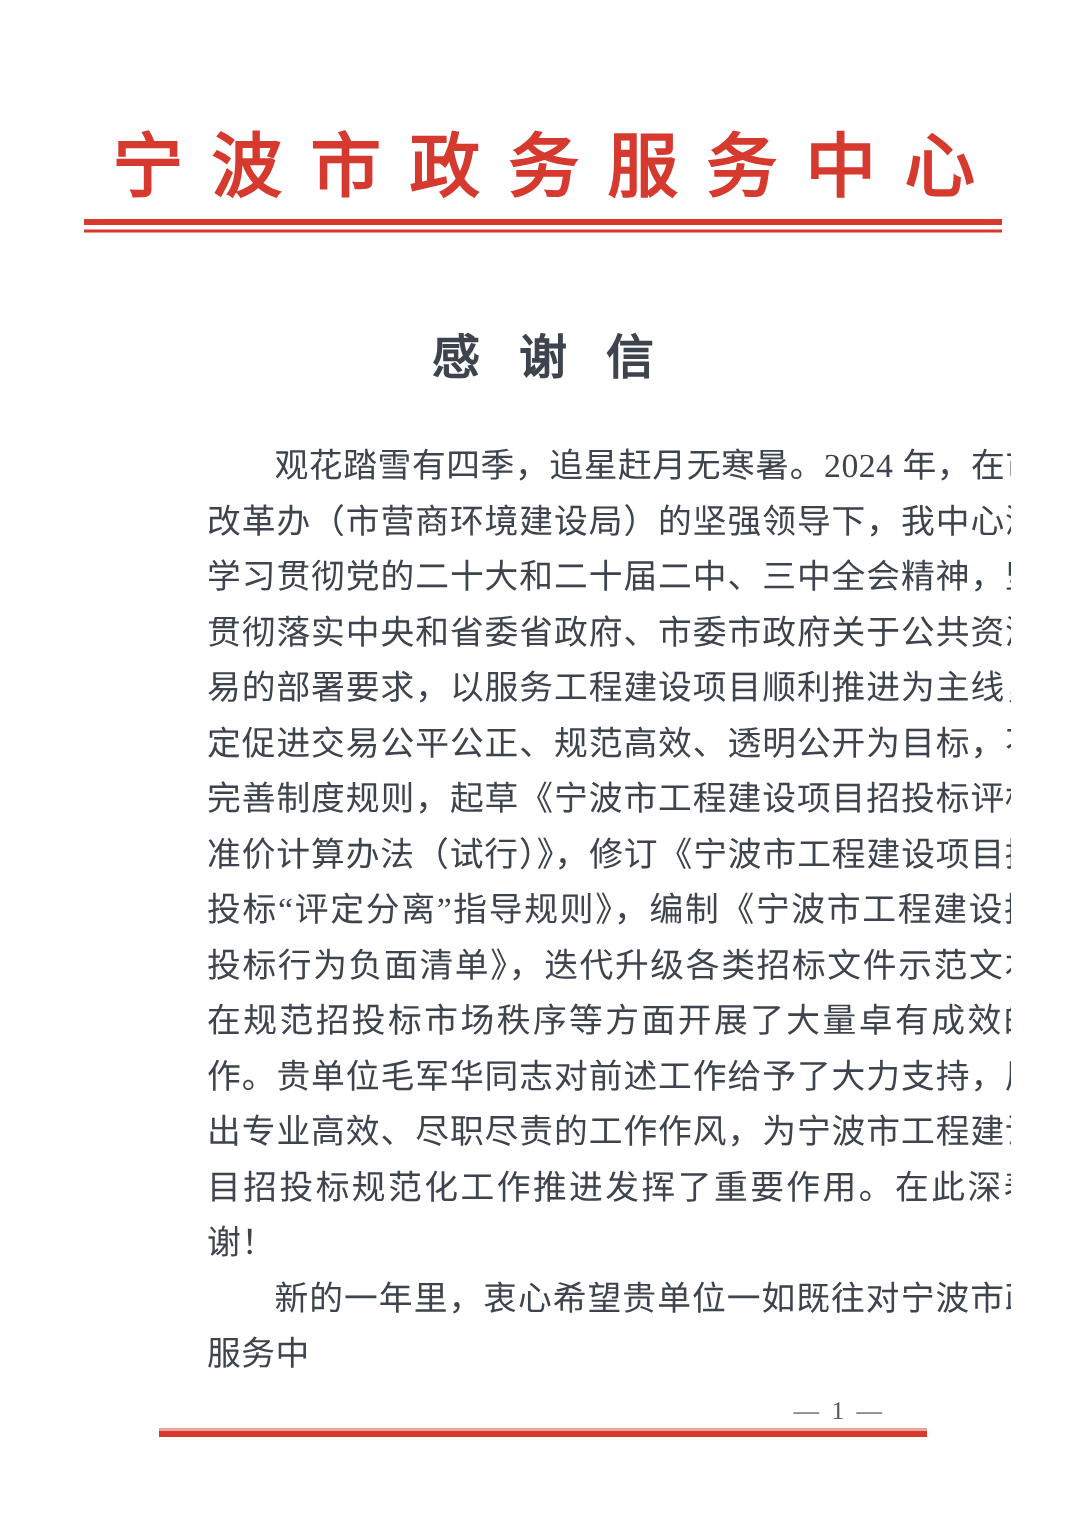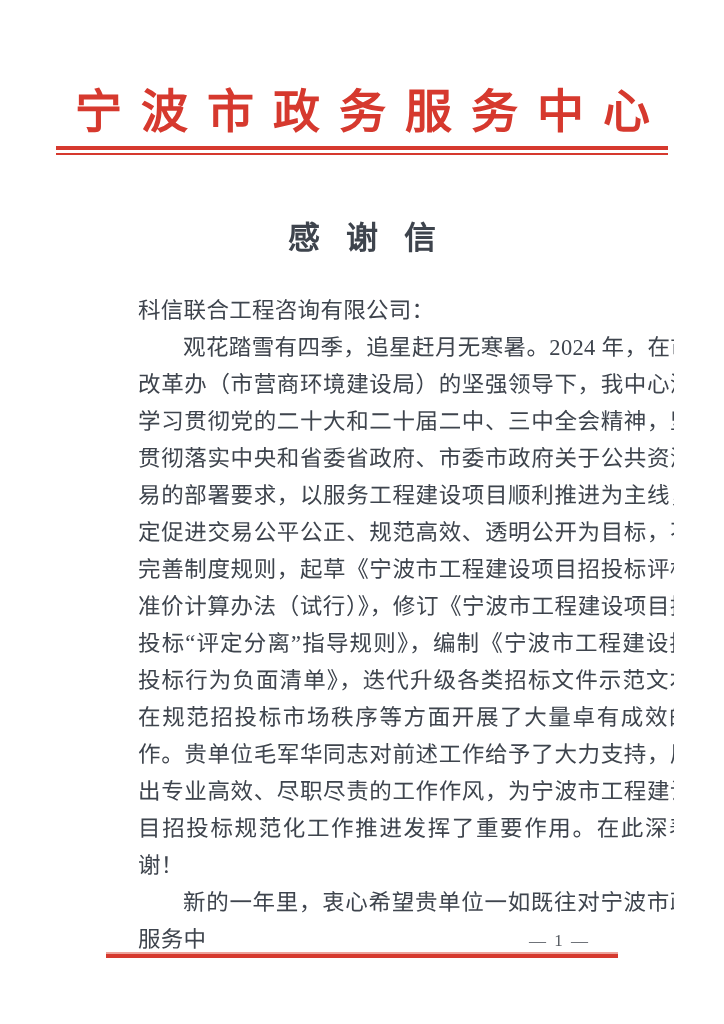--- a/index.html
+++ b/index.html
@@ -88,21 +88,20 @@
 
 <div class="page">
 
   <div class="letterhead" style="color: rgb(214, 57, 46);">宁波市政务服务中心</div>
 
   <div class="letterhead-rule" style="border-top-color: rgb(214, 57, 46); border-bottom-color: rgb(214, 57, 46);"></div>
 
   <div class="doc-title" style="color: rgb(62, 68, 77);">感谢信</div>
 
   <div class="body-text" style="color: rgb(62, 68, 77);">
-    <p class="salutation" id="salutation">科信联合工程咨询有限公司：</p>
     <p class="indent">观花踏雪有四季，追星赶月无寒暑。2024 年，在市委改革办（市营商环境建设局）的坚强领导下，我中心深入学习贯彻党的二十大和二十届二中、三中全会精神，坚决贯彻落实中央和省委省政府、市委市政府关于公共资源交易的部署要求，以服务工程建设项目顺利推进为主线，锚定促进交易公平公正、规范高效、透明公开为目标，不断完善制度规则，起草《宁波市工程建设项目招投标评标基准价计算办法（试行）》，修订《宁波市工程建设项目招标投标“评定分离”指导规则》，编制《宁波市工程建设招标投标行为负面清单》，迭代升级各类招标文件示范文本，在规范招投标市场秩序等方面开展了大量卓有成效的工作。贵单位毛军华同志对前述工作给予了大力支持，展现出专业高效、尽职尽责的工作作风，为宁波市工程建设项目招投标规范化工作推进发挥了重要作用。在此深表感谢！</p>
     <p class="indent">新的一年里，衷心希望贵单位一如既往对宁波市政务服务中</p>
   </div>
 
   <div class="footer">
     <div class="page-number" style="color: rgb(86, 91, 98);">— 1 —</div>
     <div class="footer-rule" style="background: rgb(237, 164, 156); border-bottom-color: rgb(214, 57, 46);"></div>
   </div>
 
 </div>

